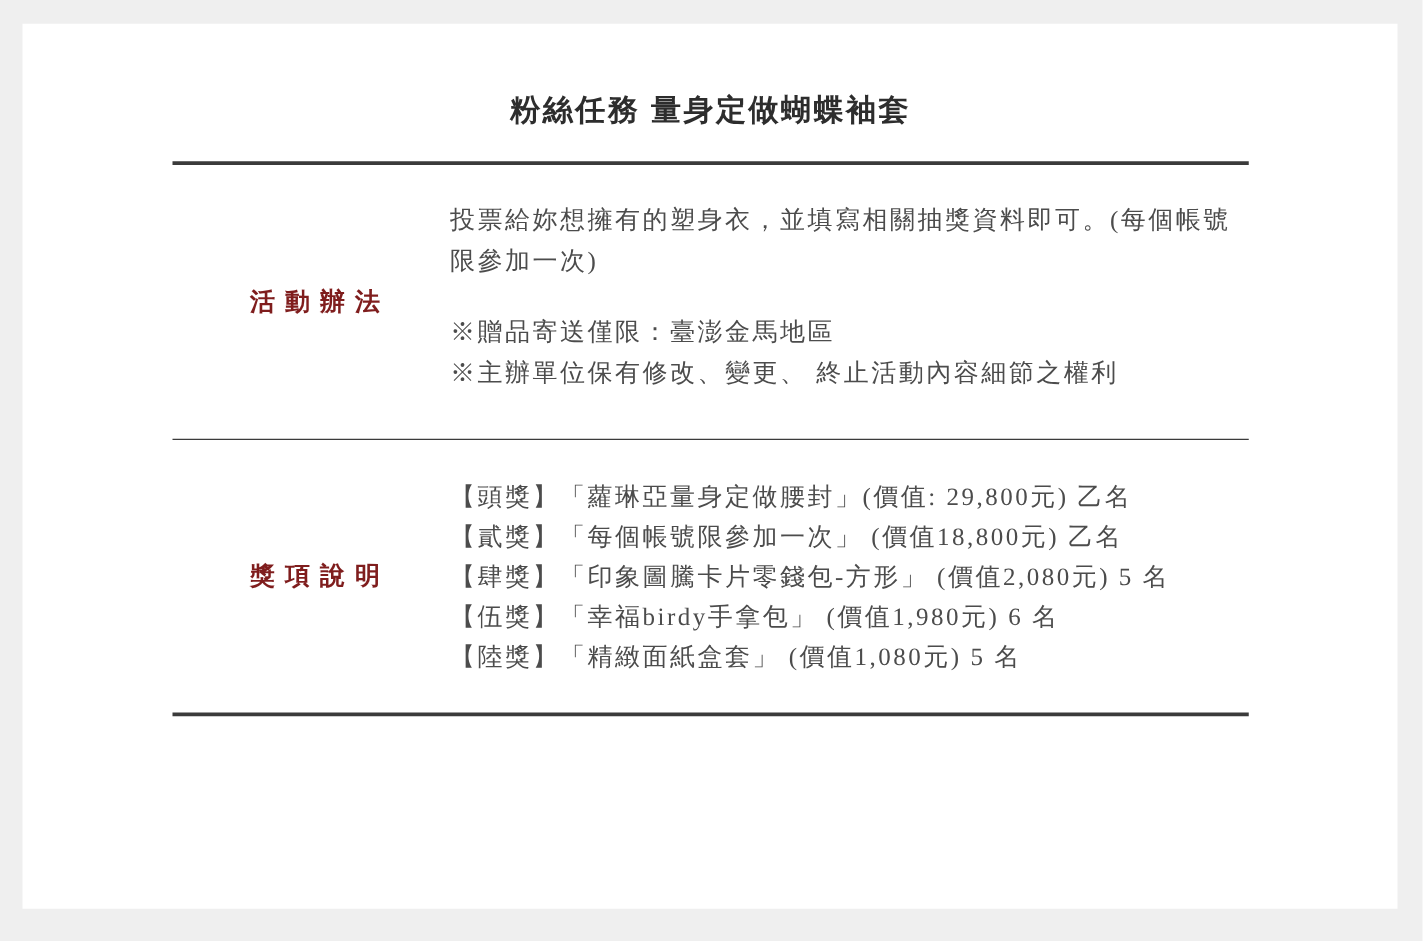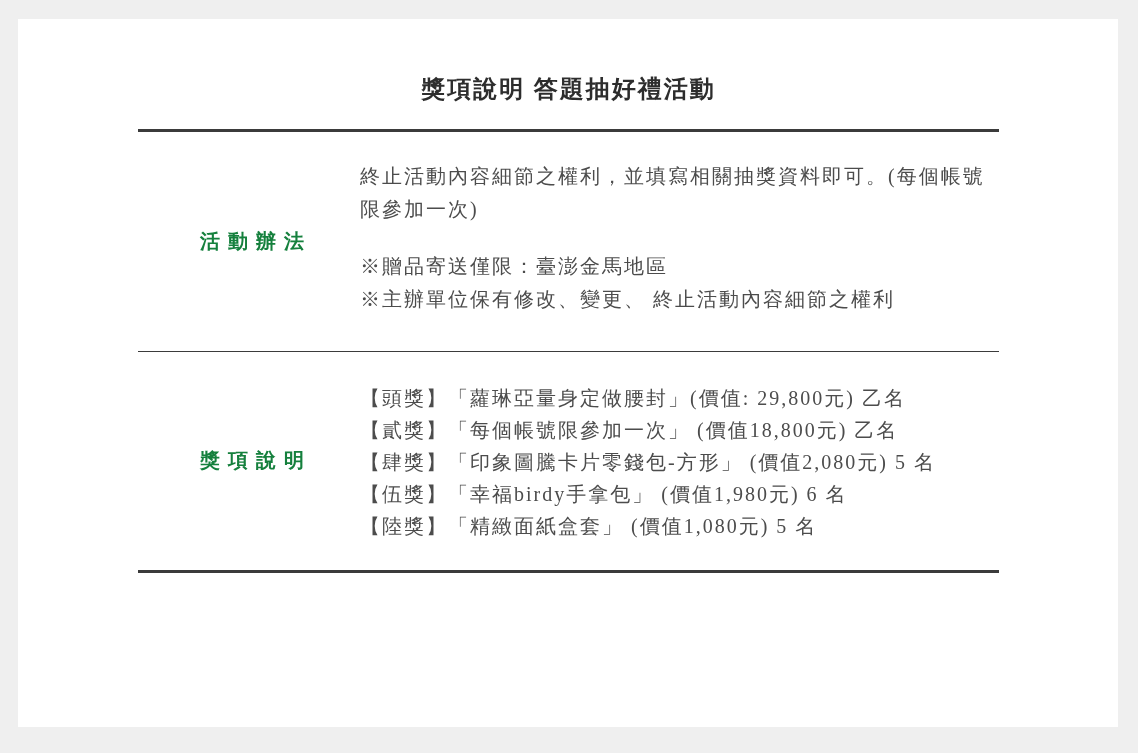--- a/index.html
+++ b/index.html
@@ -39,21 +39,21 @@
     align-items: center;
   }
   .row + .row { border-top: 1px solid #3b3b3b; }
   .label-cell {
     width: 222px;
     padding-left: 62px;
     flex: none;
     font-size: 20px;
     font-weight: 700;
     letter-spacing: 8px;
-    color: #15803d;
+    color: #7f1d1d;
     white-space: nowrap;
   }
   .content-cell {
     flex: 1;
     font-family: "Liberation Serif", "DejaVu Serif", serif;
     font-size: 20px;
     color: #4c4c4c;
     letter-spacing: 2px;
   }
   .row-method .content-cell { padding: 28px 0 35px; }
@@ -69,28 +69,28 @@
     margin-bottom: 26px;
   }
   .prize-line { line-height: 32px; }
 </style>
 </head>
 <body>
 
 <div class="card">
   <div class="sheet">
 
-    <div class="page-title">獎項說明 答題抽好禮活動</div>
+    <div class="page-title">粉絲任務 量身定做蝴蝶袖套</div>
 
     <div class="rules-table">
 
       <div class="row row-method">
         <div class="label-cell">活動辦法</div>
         <div class="content-cell">
-          <div class="method-paragraph">終止活動內容細節之權利，並填寫相關抽獎資料即可。(每個帳號限參加一次)</div>
+          <div class="method-paragraph">投票給妳想擁有的塑身衣，並填寫相關抽獎資料即可。(每個帳號限參加一次)</div>
           <div class="method-note">※贈品寄送僅限：臺澎金馬地區</div>
           <div class="method-note">※主辦單位保有修改、變更、 終止活動內容細節之權利</div>
         </div>
       </div>
 
       <div class="row row-prizes">
         <div class="label-cell">獎項說明</div>
         <div class="content-cell">
           <div class="prize-line">【頭獎】「蘿琳亞量身定做腰封」(價值: 29,800元) 乙名</div>
           <div class="prize-line">【貳獎】「每個帳號限參加一次」 (價值18,800元) 乙名</div>

